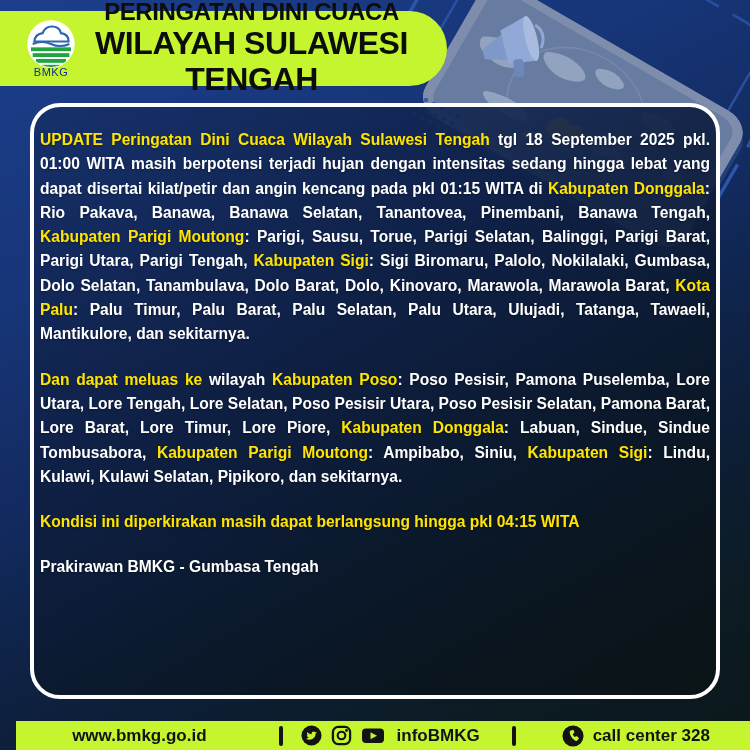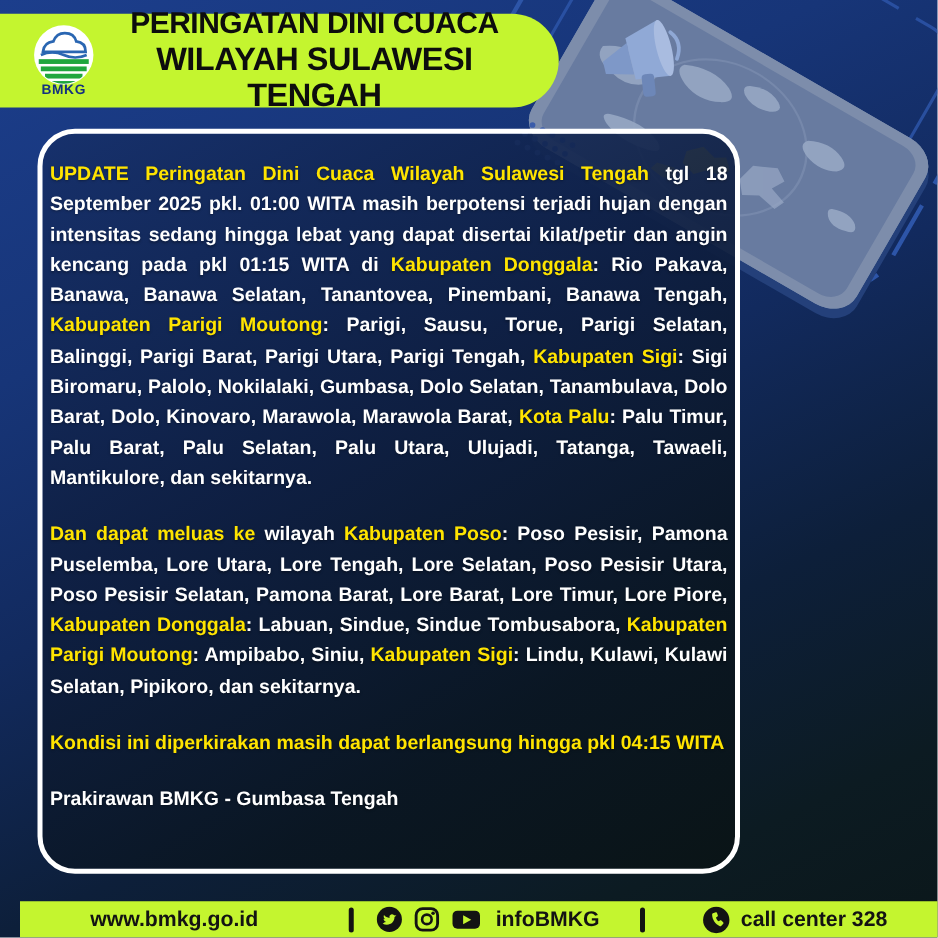--- a/index.html
+++ b/index.html
@@ -14,28 +14,28 @@
   
   .deco { position:absolute; left:330px; top:0; width:420px; height:360px; z-index:1; pointer-events:none; }
 
   
   .banner {
     position:absolute; left:0; top:11px; width:447px; height:75px; z-index:3;
     background:var(--green); border-radius:0 38px 38px 0;
     display:flex; align-items:center; padding-left:20px;
   }
   .logo { width:62px; display:flex; flex-direction:column; align-items:center; }
-  .logo-text { font-size:11px; font-weight:bold; color:#14317f; letter-spacing:.5px; margin-top:-3px; }
+  .logo-text { font-size:11px; font-weight:normal; color:#14317f; letter-spacing:.5px; margin-top:-3px; }
   .title { flex:1; text-align:center; color:var(--ink); font-weight:bold; padding-right:26px; }
   .title .t1 { font-size:24px; letter-spacing:-0.4px; line-height:1.12; }
-  .title .t2 { font-size:26px; letter-spacing:-0.4px; line-height:1.12; }
+  .title .t2 { font-size:32px; letter-spacing:-0.4px; line-height:1.12; }
 
   
   .box {
-    position:absolute; left:30px; top:103px; width:562px; height:596px; z-index:2;
+    position:absolute; left:30px; top:103px; width:690px; height:596px; z-index:2;
     border:4px solid #fff; border-radius:30px;
     background:linear-gradient(150deg,rgba(22,47,104,.84) 0%,rgba(14,30,64,.92) 42%,rgba(10,22,34,.95) 75%,rgba(10,20,22,.96) 100%);
     padding:21px 6px 0 6px;
   }
   .para {
     font-size:15.6px; line-height:24.3px; font-weight:bold; color:var(--white);
     text-align:justify; margin:0 0 21px 0; text-shadow:0 1px 2px rgba(0,0,0,.35);
   }
   .para .yellow { color:var(--yellow); }
   .para .white  { color:var(--white); }

